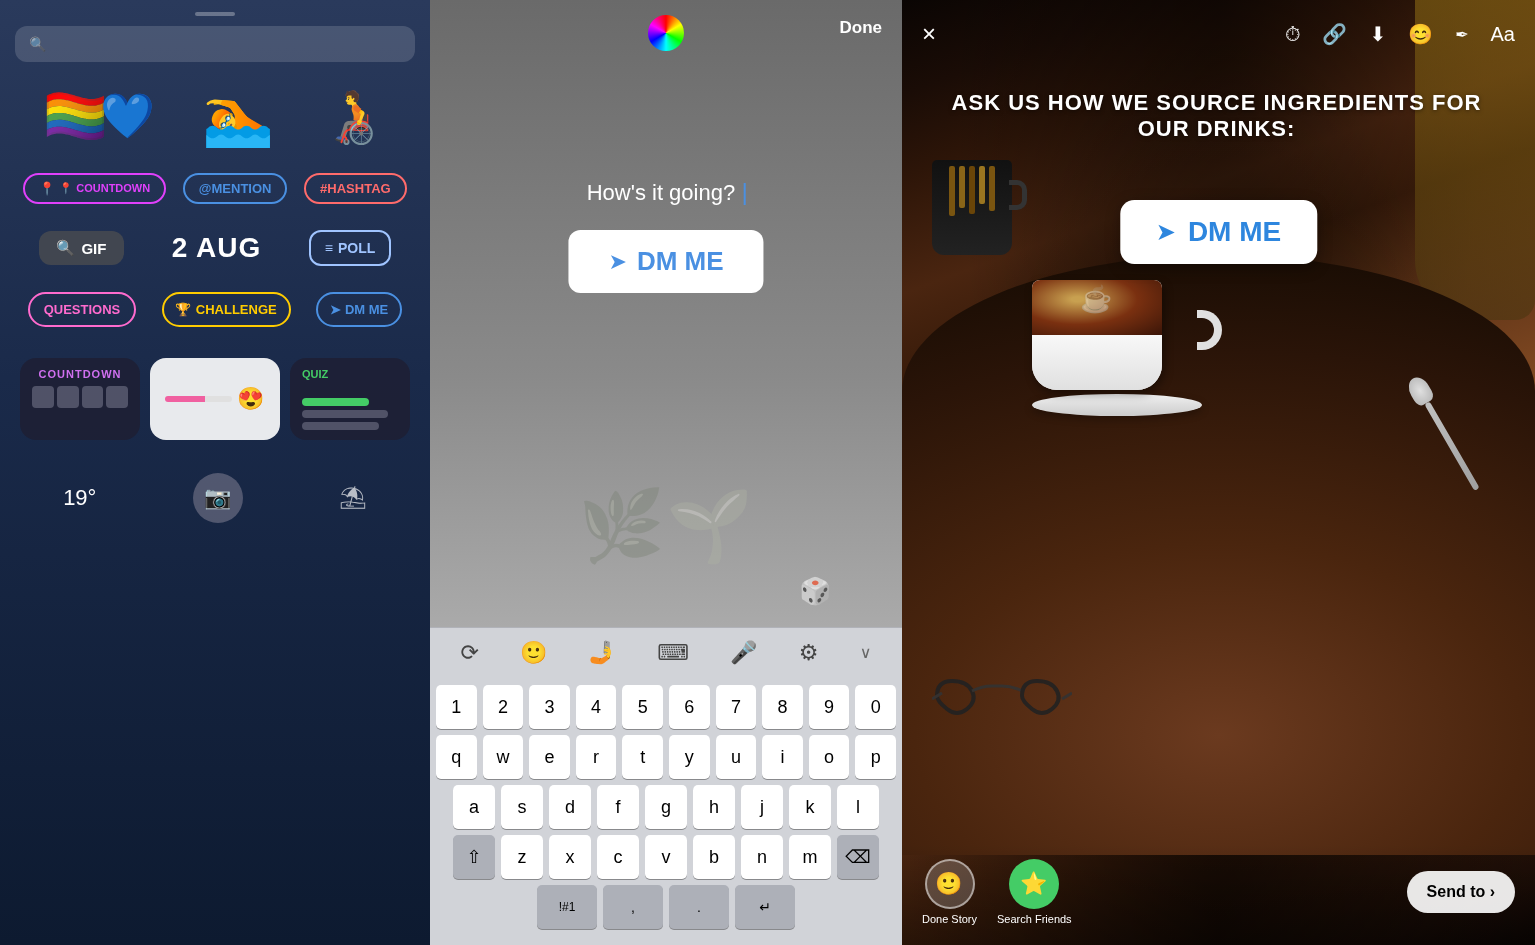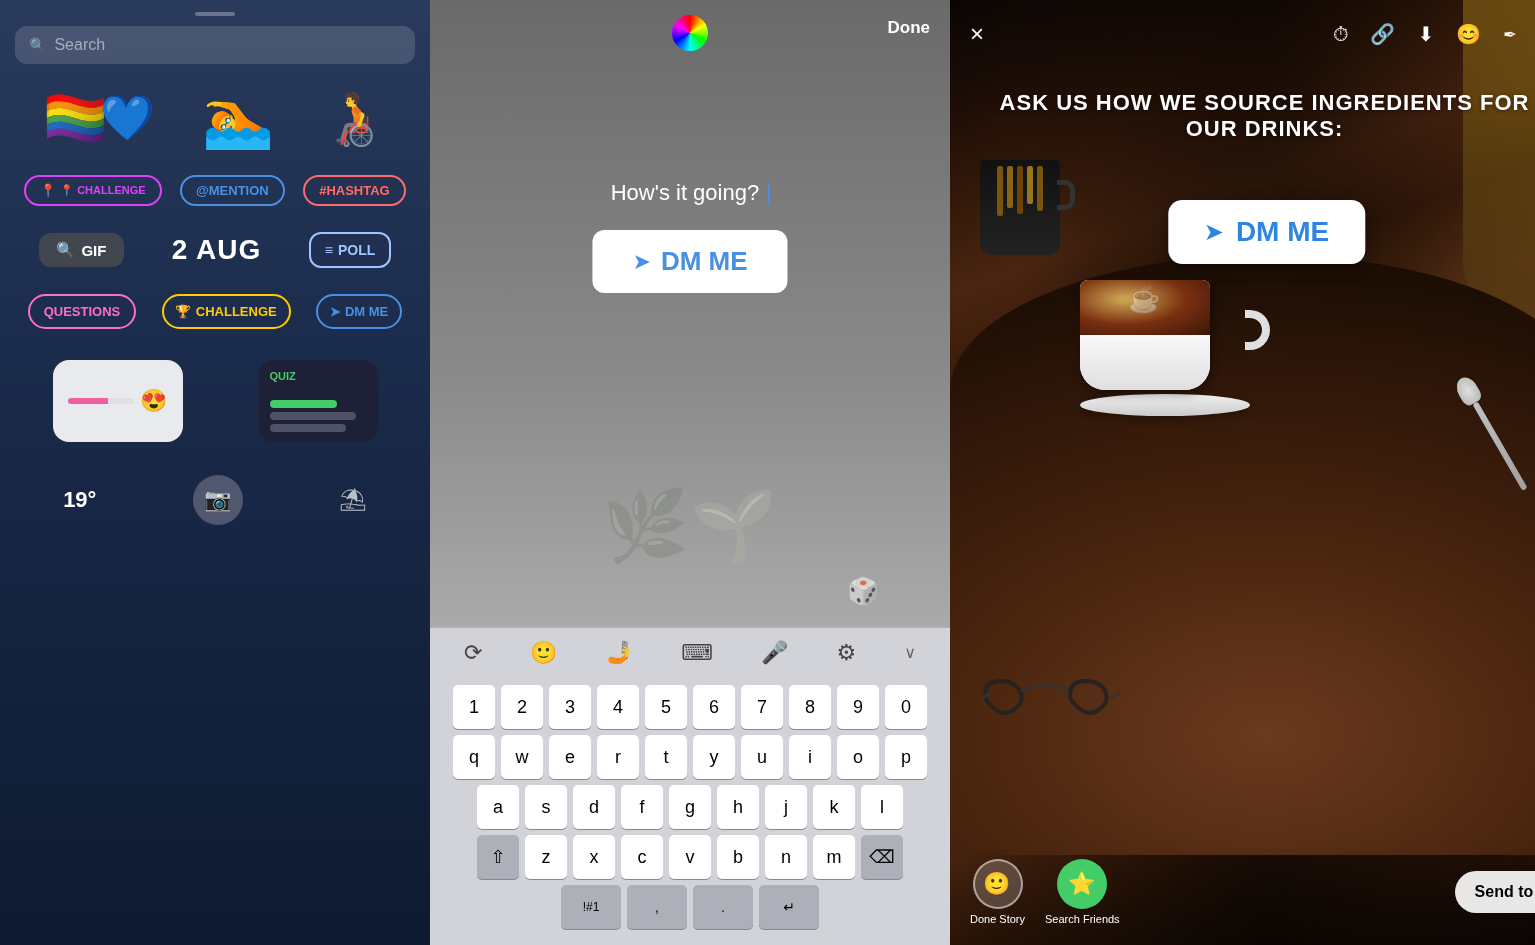--- a/index.html
+++ b/index.html
@@ -283,42 +283,42 @@
     .panel1-bottom {
       display: flex;
       justify-content: space-around;
       align-items: center;
       padding: 10px 15px 5px;
     }
 
     .bottom-icon-temp {
       color: white;
       font-size: 22px;
-      font-weight: 700;
+      font-weight: 400;
     }
 
     .bottom-icon-camera {
       width: 50px;
       height: 50px;
       border-radius: 50%;
       background: rgba(120,120,140,0.6);
       display: flex;
       align-items: center;
       justify-content: center;
       font-size: 22px;
     }
 
     .bottom-icon-pano {
       color: rgba(255,255,255,0.7);
       font-size: 22px;
     }
 
     
     .panel2 {
-      width: 520px;
+      width: 472px;
       height: 945px;
       background: #888;
       position: relative;
       flex-shrink: 0;
       display: flex;
       flex-direction: column;
     }
 
     .panel2-story {
       flex: 1;
@@ -796,42 +796,41 @@
 
   </style>
 </head>
 <body>
 
 <div class="panel1">
   <div class="panel1-drag-handle"></div>
 
   <div class="panel1-search">
     <span class="panel1-search-icon">🔍</span>
-    <input type="text" placeholder="Search" style="">
   </div>
 
   <div class="sticker-row">
     <div class="sticker-item">
       <div style="display:flex;align-items:center;">
         <span style="font-size:52px;">🏳️‍🌈</span>
         <span style="font-size:44px;margin-left:-8px;">💙</span>
       </div>
     </div>
     <div class="sticker-item">
       <span style="font-size:58px;color:#4a90e2;">🏊</span>
     </div>
     <div class="sticker-item">
       <span style="font-size:52px;">🧑‍🦽</span>
     </div>
   </div>
 
   <div class="tag-row">
     <div class="tag-btn tag-location">
       <span>📍</span>
-      <span style="font-size:11px;">📍 CHALLENGE</span>
+      <span style="font-size:11px;">📍 COUNTDOWN</span>
     </div>
     <div class="tag-btn tag-mention">
       <span>@MENTION</span>
     </div>
     <div class="tag-btn tag-hashtag">
       <span>#HASHTAG</span>
     </div>
   </div>
 
   <div class="tool-row">
@@ -856,20 +855,29 @@
       <span>🏆</span>
       <span>CHALLENGE</span>
     </div>
     <div class="sticker-dm">
       <span>➤</span>
       <span>DM ME</span>
     </div>
   </div>
 
   <div class="widget-row">
+    <div class="widget-countdown">
+      <div class="widget-countdown-label">COUNTDOWN</div>
+      <div class="widget-countdown-blocks">
+        <div class="countdown-block"></div>
+        <div class="countdown-block"></div>
+        <div class="countdown-block"></div>
+        <div class="countdown-block"></div>
+      </div>
+    </div>
 
     <div class="widget-slider">
       <div class="slider-track"></div>
       <span style="font-size:22px;">😍</span>
     </div>
 
     <div class="widget-quiz">
       <div class="quiz-label">QUIZ</div>
       <div class="quiz-lines">
         <div class="quiz-line green"></div>

